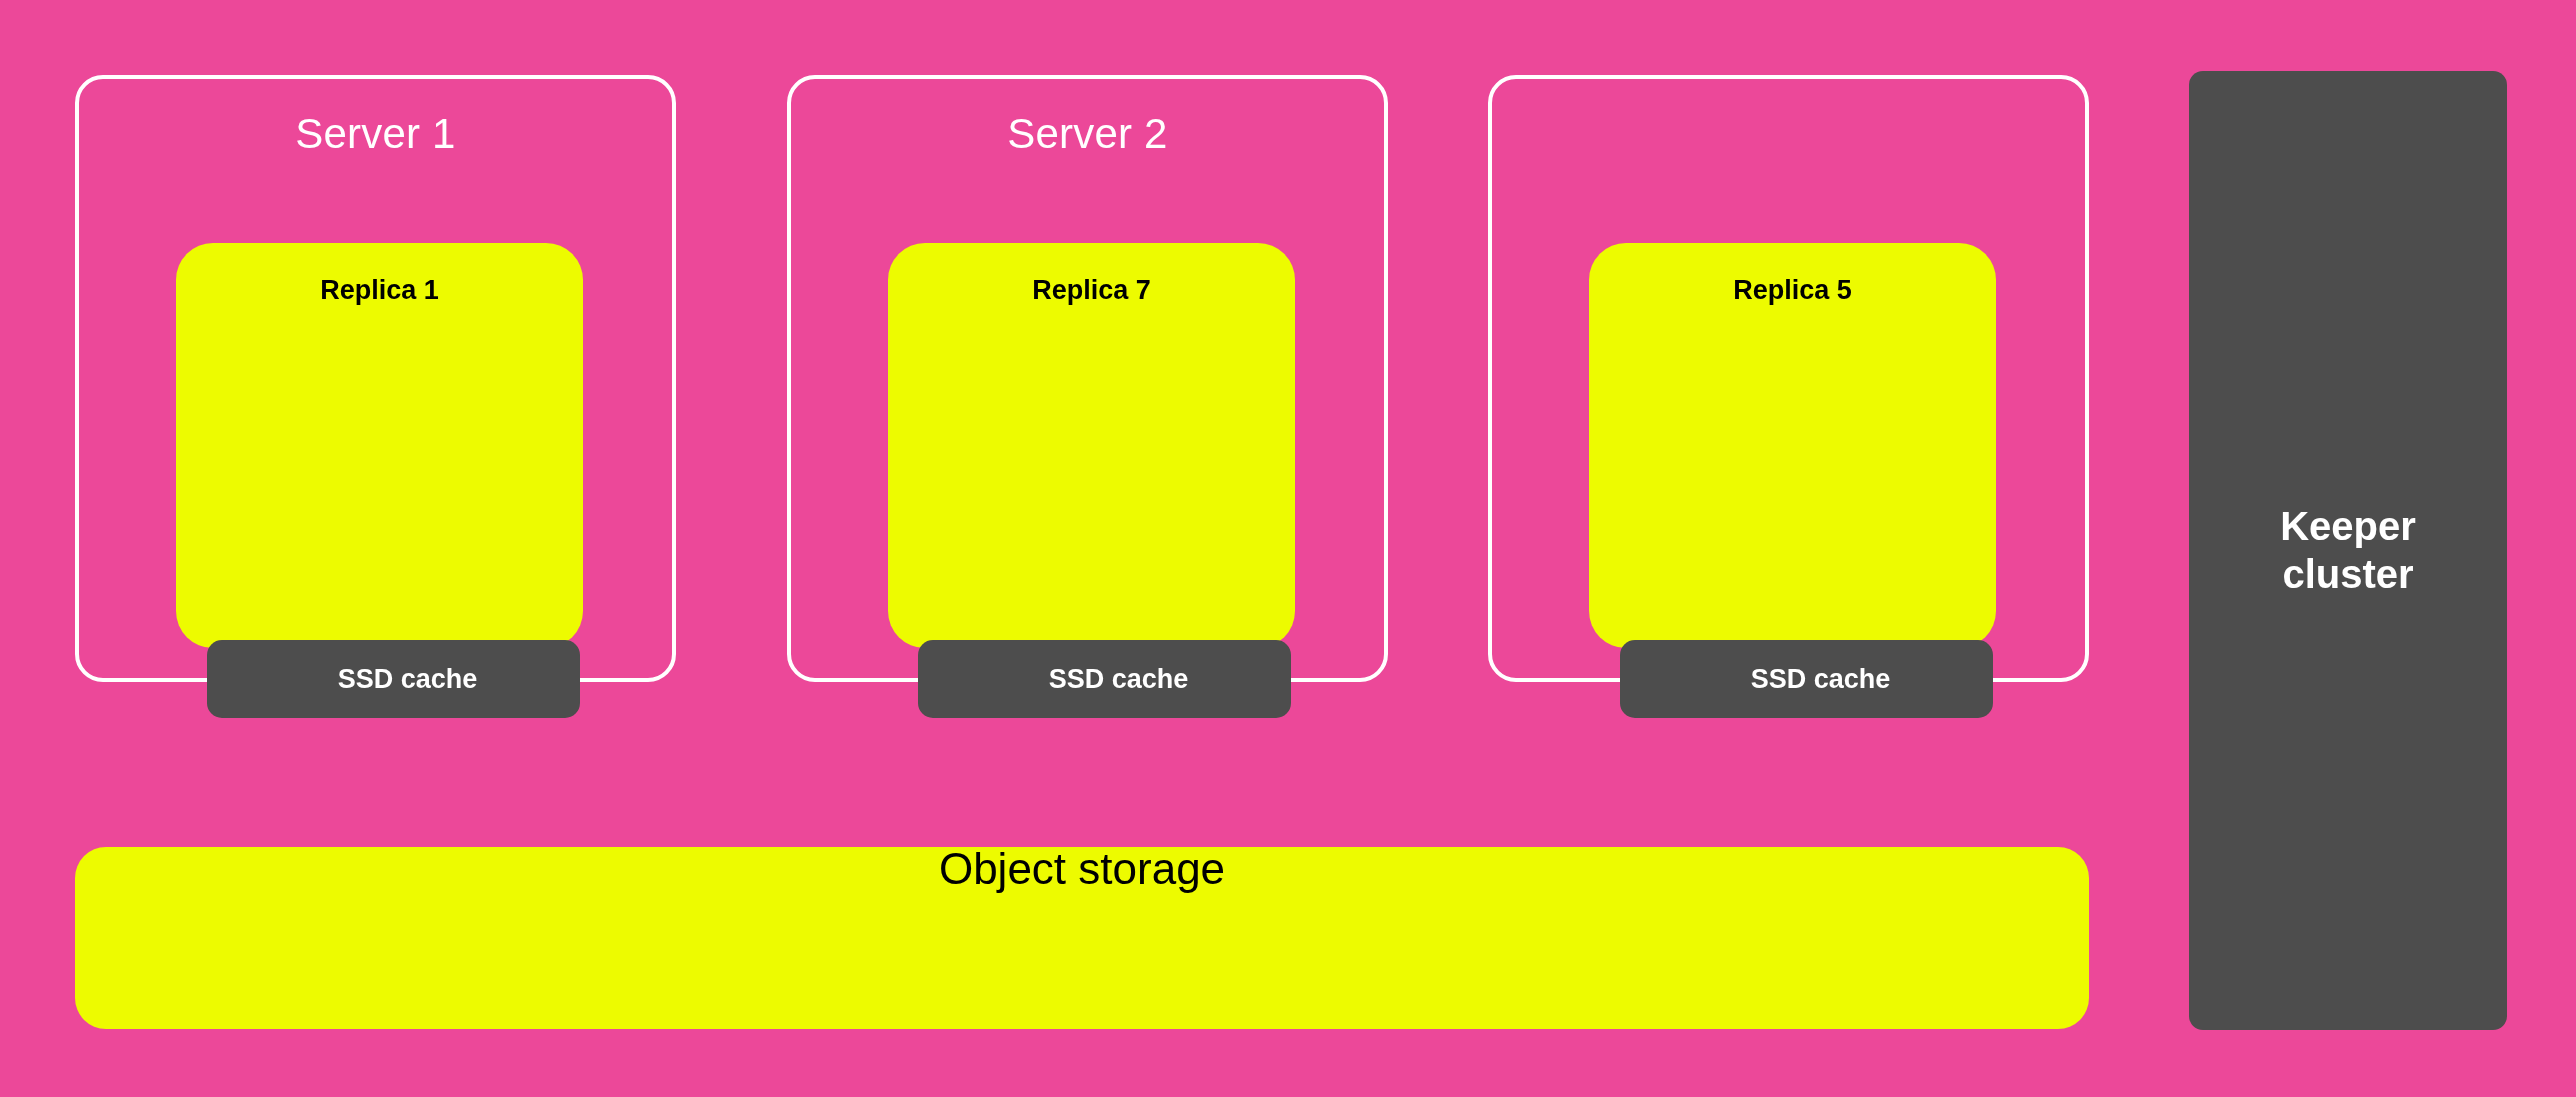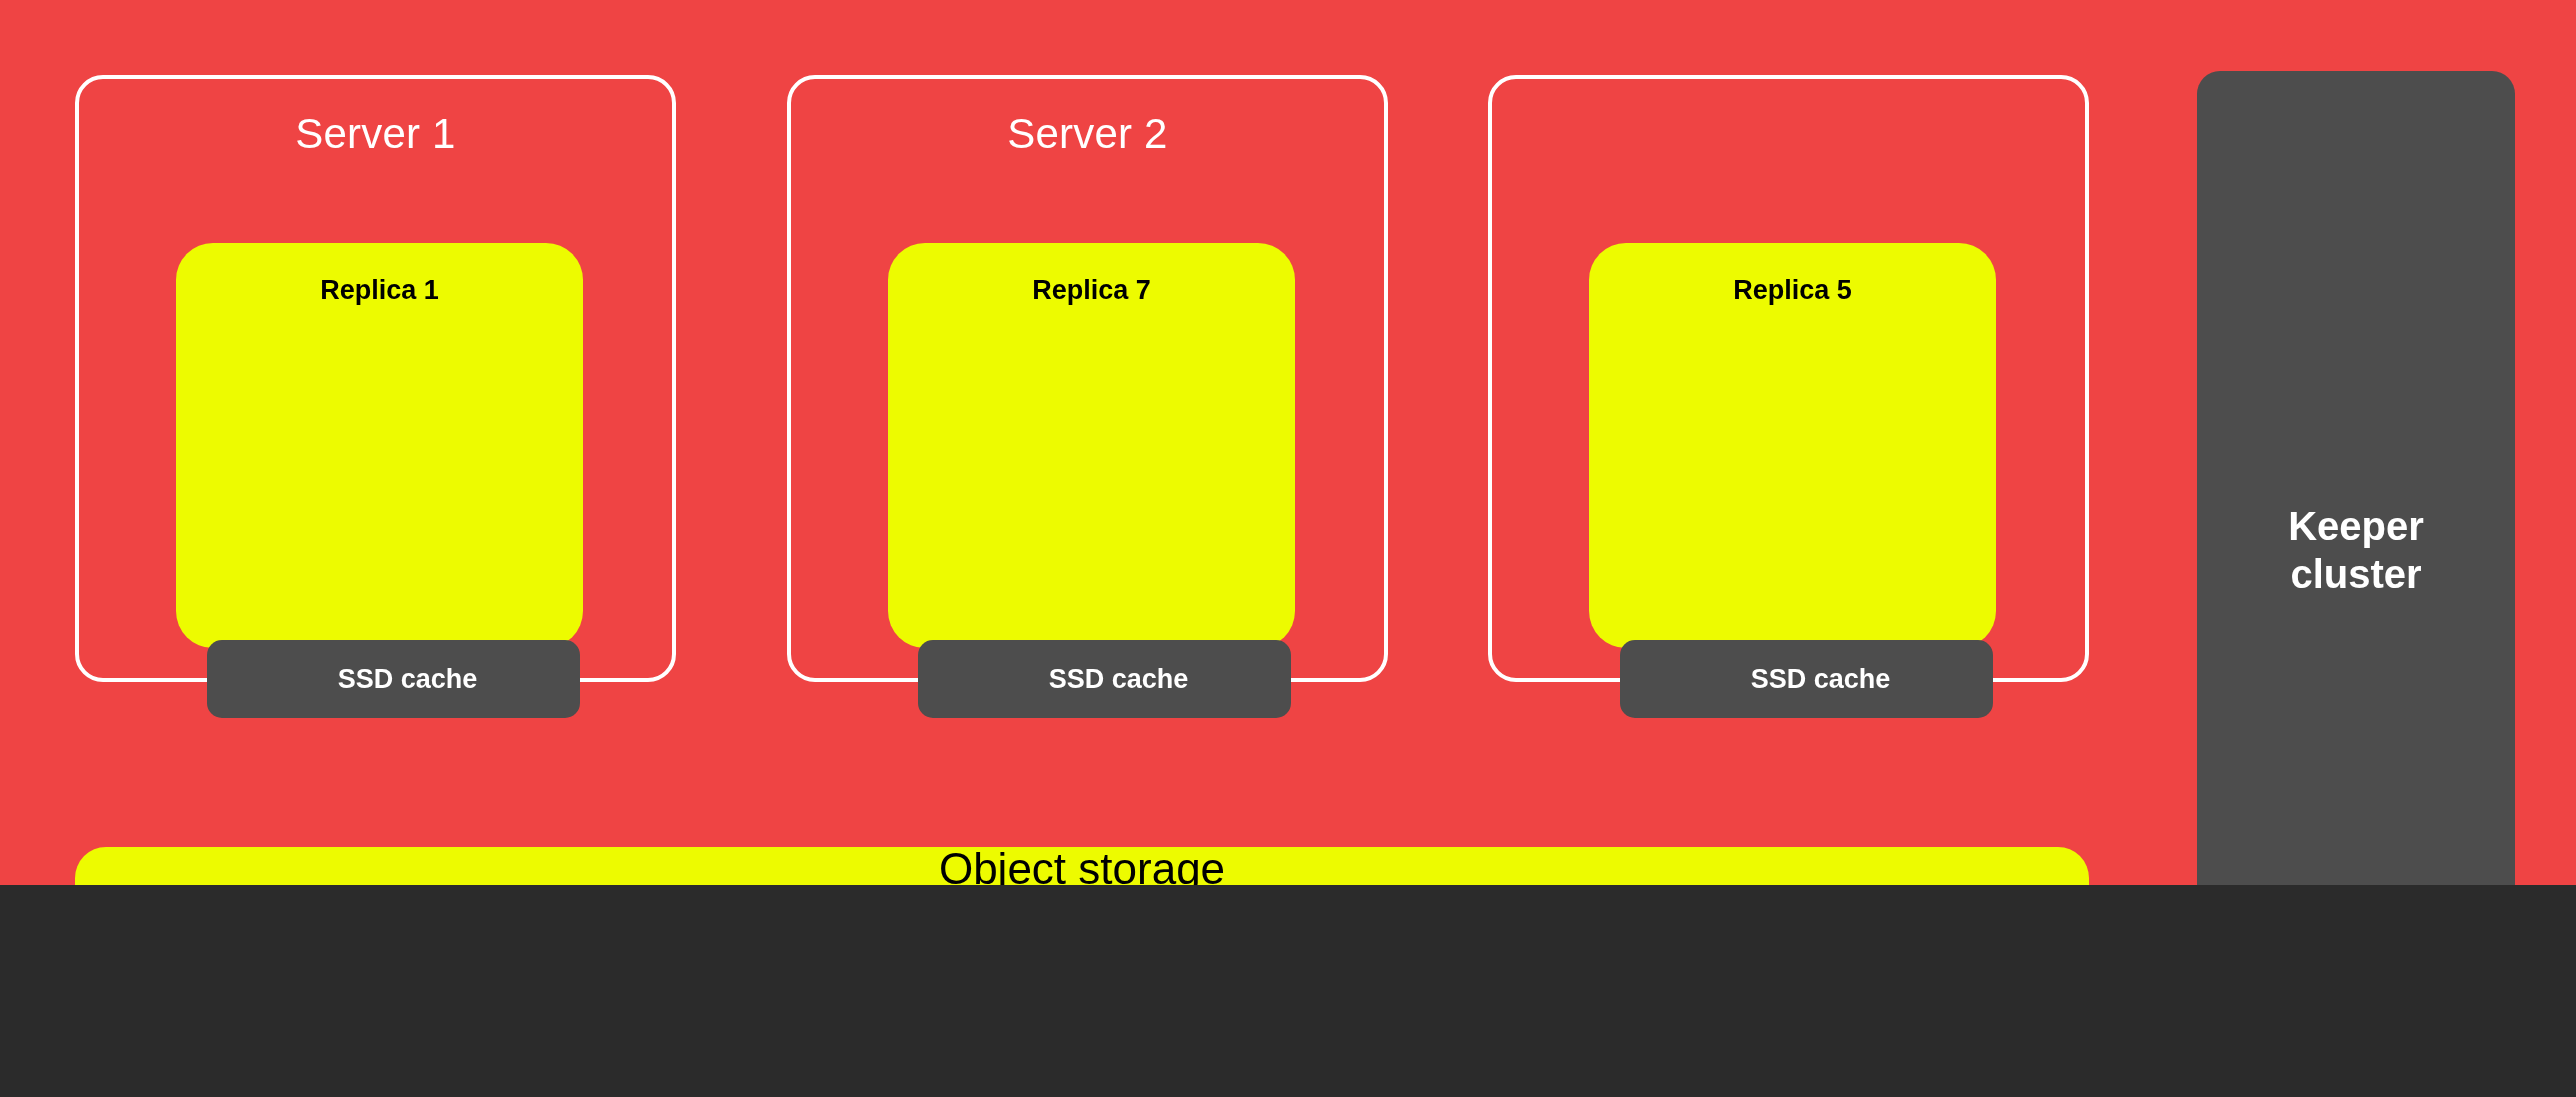--- a/index.html
+++ b/index.html
@@ -8,22 +8,22 @@
     padding: 0;
   }
   body {
     background: #2b2b2b;
     font-family: "Liberation Sans", "DejaVu Sans", sans-serif;
   }
 
   #diagram {
     position: relative;
     width: 2576px;
-    height: 885px;
-    background: #ef4444;
+    height: 1097px;
+    background: #ec4899;
     overflow: hidden;
   }
 
   
   .server {
     position: absolute;
     top: 75px;
     width: 601px;
     height: 607px;
     border: 4.4px solid #ffffff;
@@ -118,25 +118,24 @@
   }
 
   
   #keeper-cluster {
     position: absolute;
     left: 2189px;
     top: 71px;
     width: 318px;
     height: 959px;
     background: #4d4d4d;
-    border-radius: 23px;
+    border-radius: 14px;
     display: flex;
     align-items: center;
     justify-content: center;
-    margin-left: 8px;
   }
   #keeper-cluster-label {
     color: #ffffff;
     font-size: 40px;
     font-weight: 700;
     line-height: 1.18;
     text-align: center;
     white-space: pre-line;
   }
 </style>

